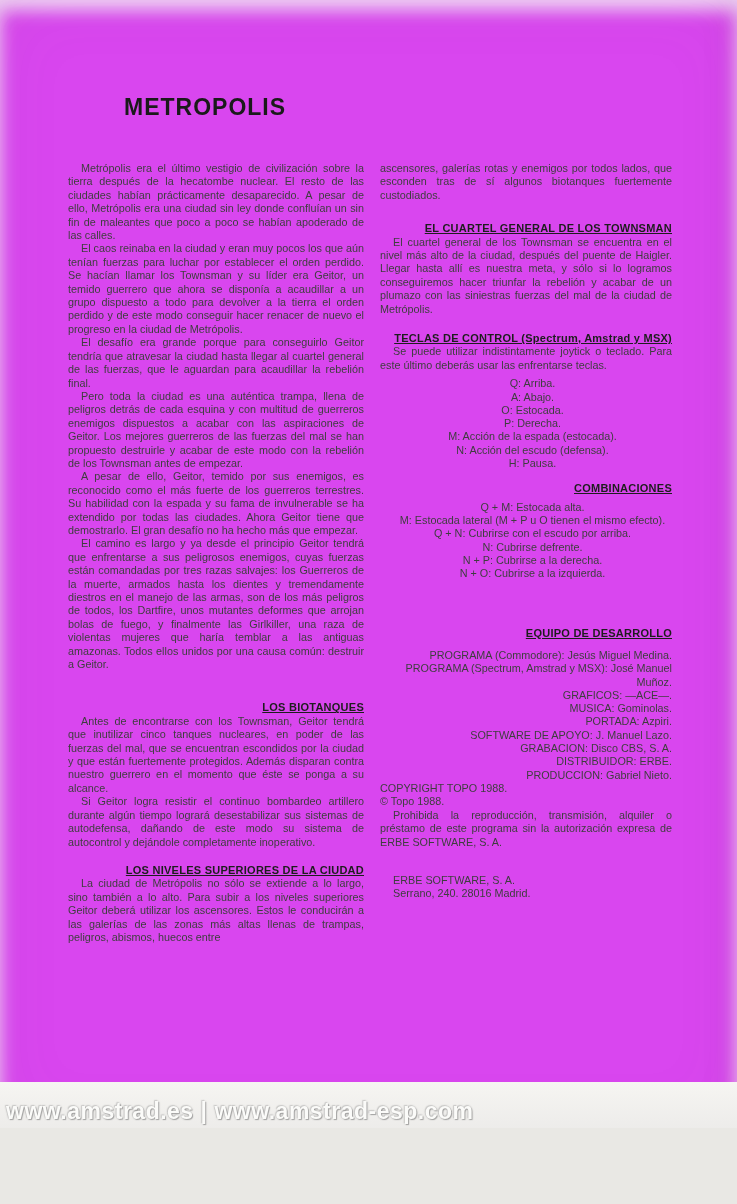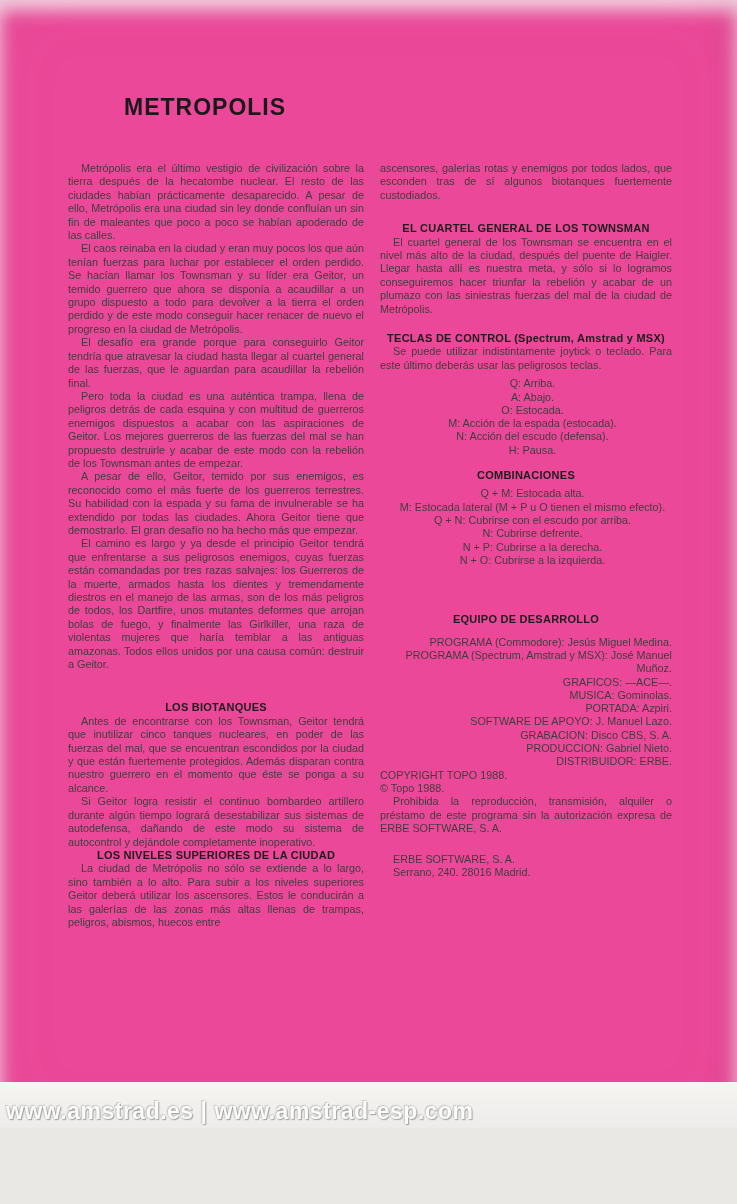--- a/index.html
+++ b/index.html
@@ -1,55 +1,55 @@
 <!DOCTYPE html>
 <html><head>
 <meta charset="utf-8">
 <style>
   html,body{margin:0;padding:0;background:#e9e8e4;}
   .page{
     position:relative;width:737px;height:1128px;margin:0 auto;
-    background:#ec4899;overflow:hidden;
+    background:#d946ef;overflow:hidden;
     font-family:"Liberation Sans", sans-serif;
     box-shadow:inset 0 0 70px rgba(100,95,85,.07), inset -12px 0 30px rgba(110,110,100,.05), inset 0 10px 18px rgba(255,255,255,.8);
   }
   .title{
     position:absolute;left:124px;top:94px;
     font-size:23px;font-weight:bold;letter-spacing:1px;color:#1a1a1a;
   }
   .col{
     position:absolute;top:162px;
     font-size:10.8px;line-height:13.4px;color:#3e3e3e;
     text-align:justify;
   }
   .col-left{left:68px;width:296px;}
   .col-right{left:380px;width:292px;}
   .col p{margin:0;text-indent:13px;}
   .col p.no-indent{text-indent:0;}
   h2{
     font-size:11px;font-weight:bold;color:#1d1d1d;
-    letter-spacing:.25px;margin:0;text-align:center;
+    letter-spacing:.25px;margin:0;text-align:right;text-decoration:underline;
   }
   .mt-par{margin-top:9px;}
   .mt-h1{margin-top:20px;}
   .mt-h2{margin-top:30px;}
-  .mt-h3{}
+  .mt-h3{margin-top:15px;}
   .mt-h4{margin-top:16px;}
   .mt-h5{margin-top:12px;}
   .mt-equipo{margin-top:46px;}
   .mt-copy{margin-top:26px;}
   ul.plist{
     list-style:none;margin:5px 0 0 0;padding:0 0 0 13px;
     line-height:13.3px;text-align:center;
   }
   ul.plist li{margin:0;}
   ul.combos{}
   .credits{margin-top:9px;line-height:13.3px;}
   .credits p{margin:0;text-indent:13px;text-align:right;}
-  .address{margin-top:17px;padding-left:13px;line-height:13.4px;text-align:left;}
+  .address{margin-top:25px;padding-left:13px;line-height:13.4px;text-align:left;}
   .address div{margin:0;}
   .printer-mark{
     position:absolute;left:48px;top:1086px;width:34px;height:34px;
   }
   .footer-band{
     position:absolute;left:0;right:0;bottom:0;height:46px;
     background:linear-gradient(#f6f5f2,#edecea);
   }
   .watermark{
     position:absolute;left:6px;bottom:3px;
@@ -85,25 +85,26 @@
     <p class="mt-par">La ciudad de Metrópolis no sólo se extiende a lo largo, sino también a lo alto. Para subir a los niveles superiores Geitor deberá utilizar los ascensores. Estos le conducirán a las galerías de las zonas más altas llenas de trampas, peligros, abismos, huecos entre</p>
   </div>
 
   <div class="col col-right">
     <p class="no-indent">ascensores, galerías rotas y enemigos por todos lados, que esconden tras de sí algunos biotanques fuertemente custodiados.</p>
 
     <h2 class="mt-h1">EL CUARTEL GENERAL DE LOS TOWNSMAN</h2>
     <p class="mt-par">El cuartel general de los Townsman se encuentra en el nivel más alto de la ciudad, después del puente de Haigler. Llegar hasta allí es nuestra meta, y sólo si lo logramos conseguiremos hacer triunfar la rebelión y acabar de un plumazo con las siniestras fuerzas del mal de la ciudad de Metrópolis.</p>
 
     <h2 class="mt-h4">TECLAS DE CONTROL (Spectrum, Amstrad y MSX)</h2>
-    <p class="mt-par">Se puede utilizar indistintamente joytick o teclado. Para este último deberás usar las peligrosos teclas.</p>
+    <p class="mt-par">Se puede utilizar indistintamente joytick o teclado. Para este último deberás usar las enfrentarse teclas.</p>
     <ul class="plist">
       <li>Q: Arriba.</li>
       <li>A: Abajo.</li>
       <li>O: Estocada.</li>
+      <li>P: Derecha.</li>
       <li>M: Acción de la espada (estocada).</li>
       <li>N: Acción del escudo (defensa).</li>
       <li>H: Pausa.</li>
     </ul>
 
     <h2 class="mt-h5">COMBINACIONES</h2>
     <ul class="plist combos">
       <li>Q + M: Estocada alta.</li>
       <li>M: Estocada lateral (M + P u O tienen el mismo efecto).</li>
       <li>Q + N: Cubrirse con el escudo por arriba.</li>
@@ -114,22 +115,22 @@
 
     <h2 class="mt-equipo">EQUIPO DE DESARROLLO</h2>
     <div class="credits">
       <p>PROGRAMA (Commodore): Jesús Miguel Medina.</p>
       <p>PROGRAMA (Spectrum, Amstrad y MSX): José Manuel Muñoz.</p>
       <p>GRAFICOS: —ACE—.</p>
       <p>MUSICA: Gominolas.</p>
       <p>PORTADA: Azpiri.</p>
       <p>SOFTWARE DE APOYO: J. Manuel Lazo.</p>
       <p>GRABACION: Disco CBS, S. A.</p>
+      <p>DISTRIBUIDOR: ERBE.</p>
       <p>PRODUCCION: Gabriel Nieto.</p>
-      <p>DISTRIBUIDOR: ERBE.</p>
     </div>
 
     <p class="no-indent mt-copy">COPYRIGHT TOPO 1988.</p>
     <p class="no-indent mt-h5">© Topo 1988.</p>
     <p class="mt-h5">Prohibida la reproducción, transmisión, alquiler o préstamo de este programa sin la autorización expresa de ERBE SOFTWARE, S. A.</p>
     <div class="address">
       <div>ERBE SOFTWARE, S. A.</div>
       <div>Serrano, 240. 28016 Madrid.</div>
     </div>
   </div>

